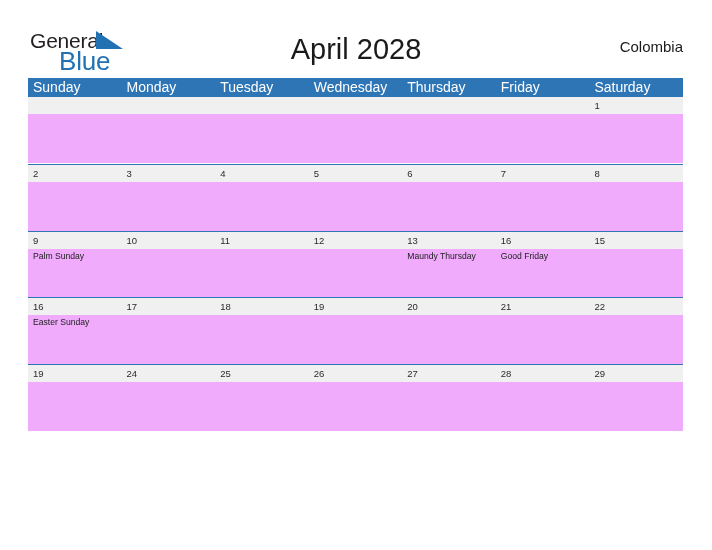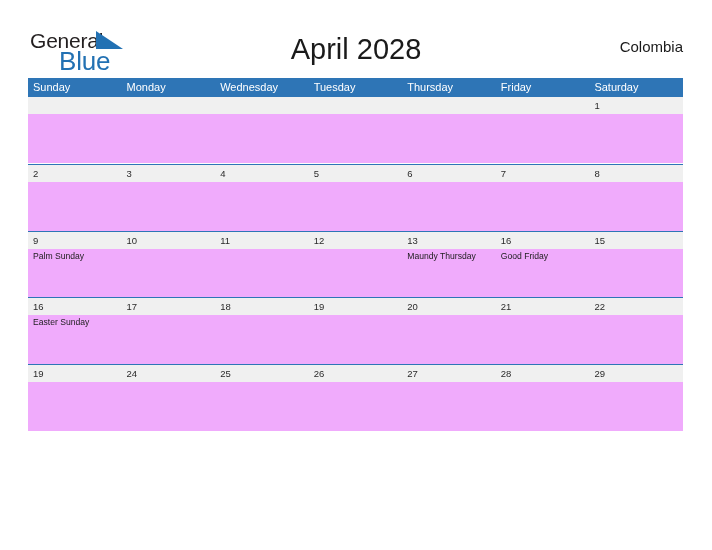--- a/index.html
+++ b/index.html
@@ -95,21 +95,21 @@
     display: flex;
     width: 655px;
     height: 19px;
     background: #2e75b6;
   }
   .weekday {
     width: 93.571px;
     height: 19px;
     line-height: 19px;
     color: #ffffff;
-    font-size: 11px;
+    font-size: 14px;
     padding-left: 5px;
     box-sizing: border-box;
     font-family: "Liberation Sans", sans-serif;
     white-space: nowrap;
     overflow: hidden;
   }
 
   .week-row {
     position: relative;
     width: 655px;
@@ -180,22 +180,22 @@
 
     <div class="cal-title">April 2028</div>
     <div class="country">Colombia</div>
   </div>
 
   <div class="calendar">
 
     <div class="weekday-row">
       <div class="weekday">Sunday</div>
       <div class="weekday">Monday</div>
+      <div class="weekday">Tuesday</div>
       <div class="weekday">Wednesday</div>
-      <div class="weekday">Tuesday</div>
       <div class="weekday">Thursday</div>
       <div class="weekday">Friday</div>
       <div class="weekday">Saturday</div>
     </div>
 
     <div id="weeks-container">
         <div class="week-row">
           <div class="daynum-band">
             <div class="daycell-num"></div>
             <div class="daycell-num"></div>

